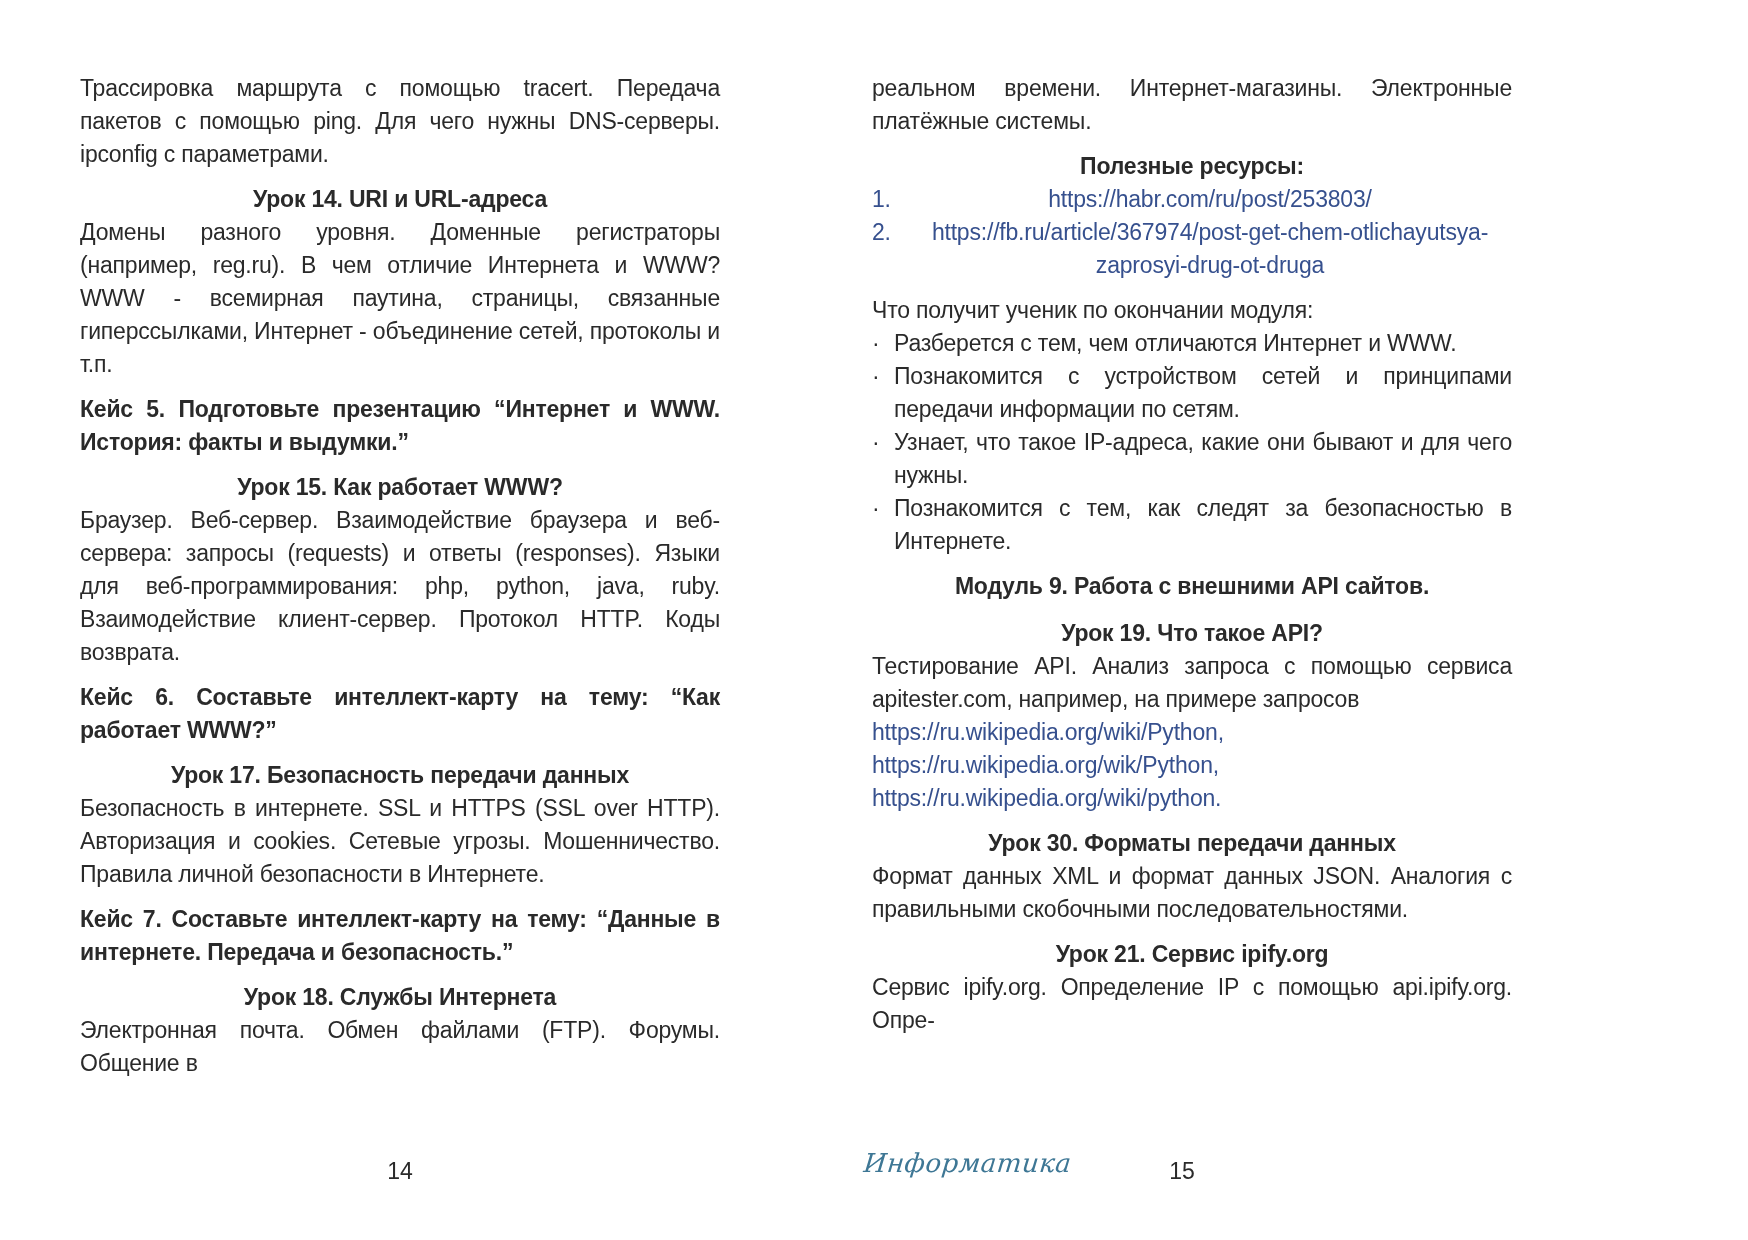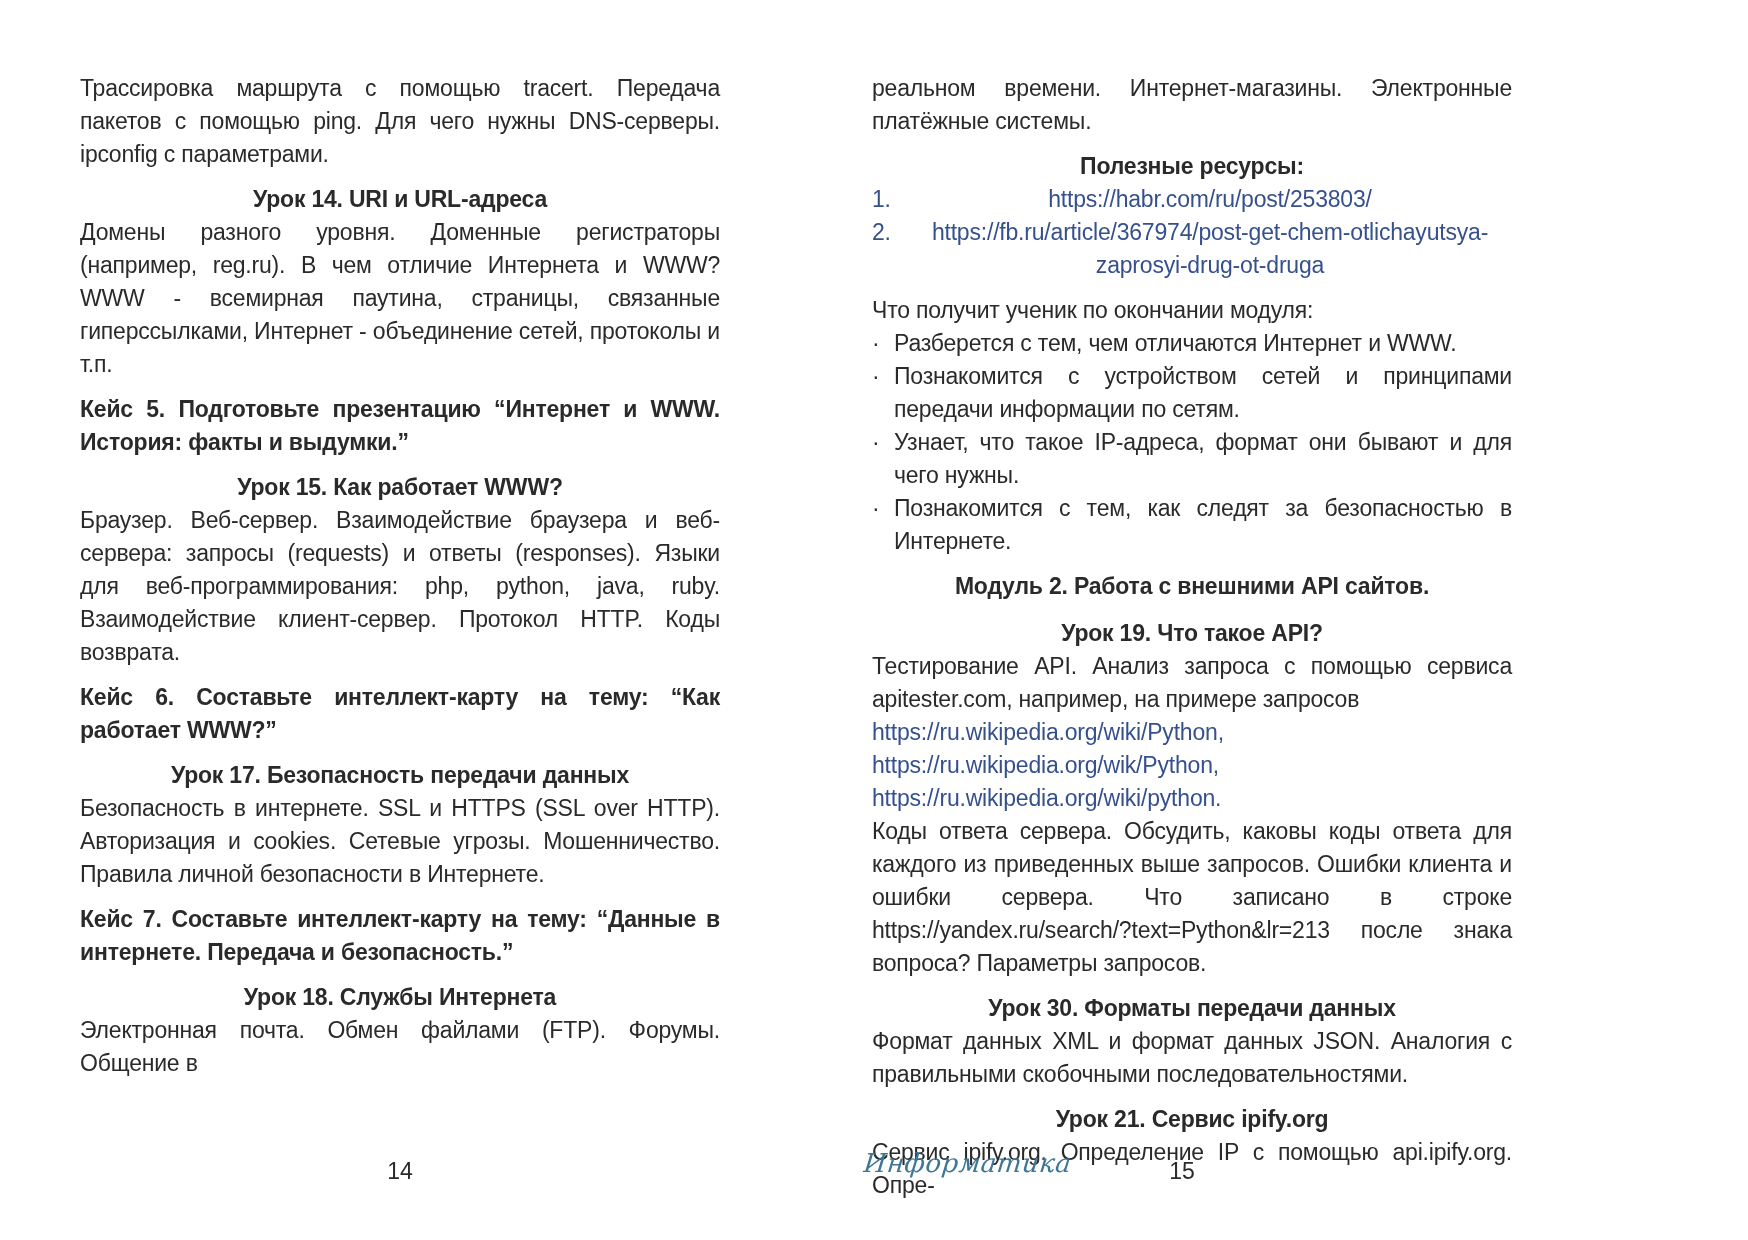--- a/index.html
+++ b/index.html
@@ -99,35 +99,34 @@
       <div class="bullet-item">
         <span class="bullet-dot">·</span>
         <span class="bullet-text">Разберется с тем, чем отличаются Интернет и WWW.</span>
       </div>
       <div class="bullet-item">
         <span class="bullet-dot">·</span>
         <span class="bullet-text">Познакомится с устройством сетей и принципами передачи информации по сетям.</span>
       </div>
       <div class="bullet-item">
         <span class="bullet-dot">·</span>
-        <span class="bullet-text">Узнает, что такое IP-адреса, формат они бывают и для чего нужны.</span>
+        <span class="bullet-text">Узнает, что такое IP-адреса, какие они бывают и для чего нужны.</span>
       </div>
       <div class="bullet-item">
         <span class="bullet-dot">·</span>
         <span class="bullet-text">Познакомится с тем, как следят за безопасностью в Интернете.</span>
       </div>
     </div>
 
-    <p class="center-head">Модуль 2. Работа с внешними API сайтов.</p>
+    <p class="center-head">Модуль 9. Работа с внешними API сайтов.</p>
 
     <div class="block">
       <p class="head">Урок 19. Что такое API?</p>
       <p class="para tight">Тестирование API. Анализ запроса с помощью сервиса apitester.com, например, на примере запросов</p>
       <p class="para tight link">https://ru.wikipedia.org/wiki/Python, https://ru.wikipedia.org/wik/Python, https://ru.wikipedia.org/wiki/python.</p>
-      <p class="para tight">Коды ответа сервера. Обсудить, каковы коды ответа для каждого из приведенных выше запросов. Ошибки клиента и ошибки сервера. Что записано в строке https://yandex.ru/search/?text=Python&amp;lr=213 после знака вопроса? Параметры запросов.</p>
     </div>
 
     <div class="block">
       <p class="head">Урок 30. Форматы передачи данных</p>
       <p class="para tight">Формат данных XML и формат данных JSON. Аналогия с правильными скобочными последовательностями.</p>
     </div>
 
     <div class="block">
       <p class="head">Урок 21. Сервис ipify.org</p>
       <p class="para tight">Сервис ipify.org. Определение IP с помощью api.ipify.org. Опре-</p>

